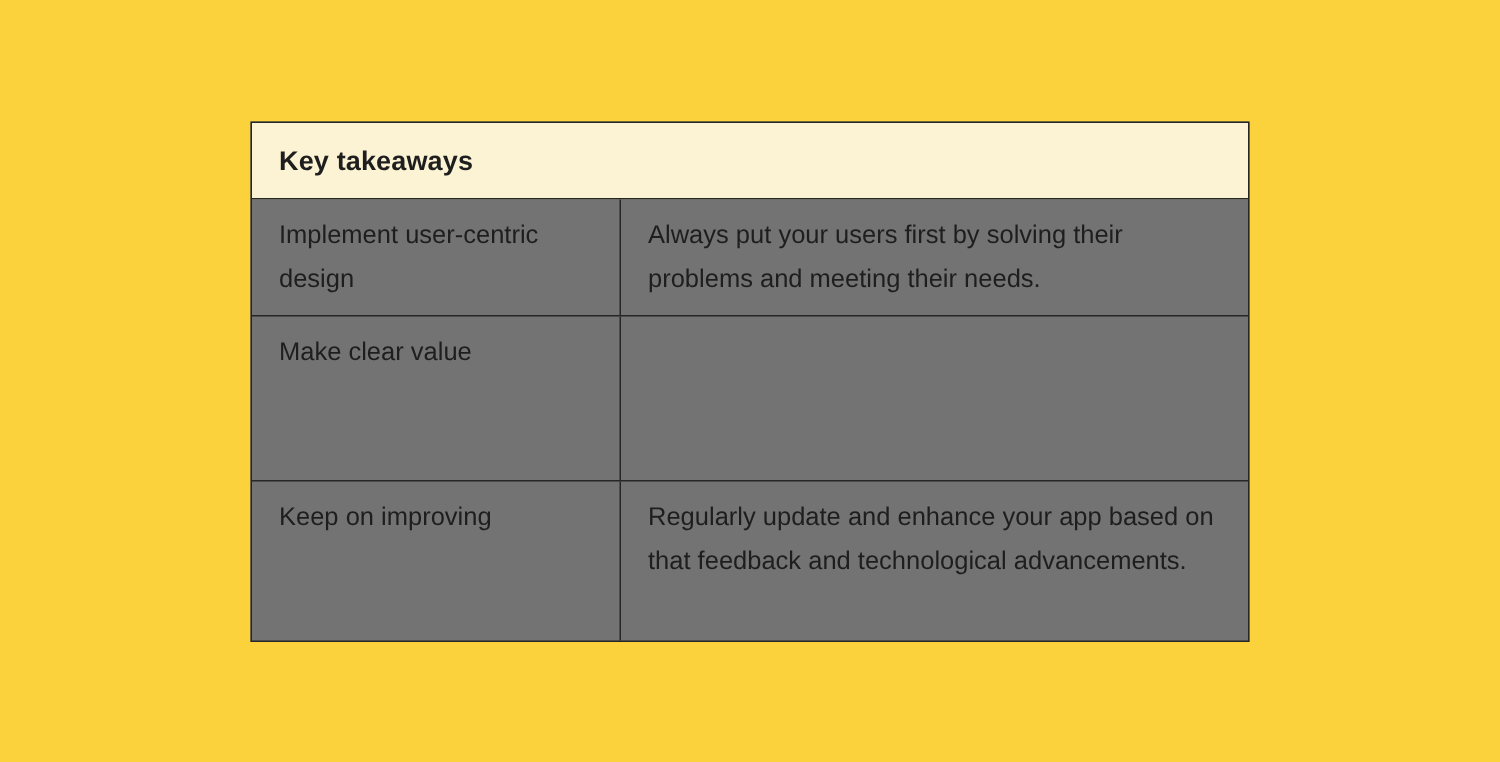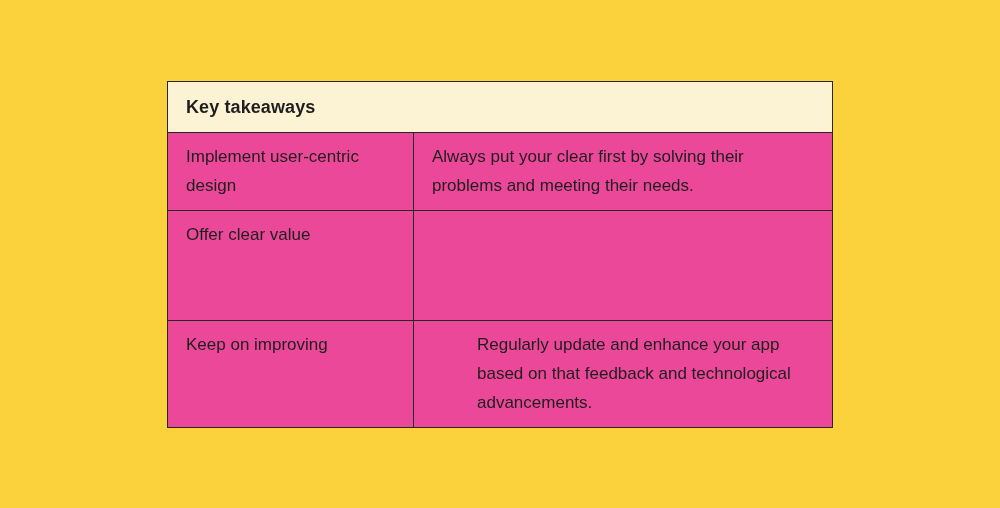--- a/index.html
+++ b/index.html
@@ -9,40 +9,40 @@
     font-family: "Liberation Sans", "DejaVu Sans", sans-serif;
     color: #1E1E1E;
     position: relative;
     overflow: hidden;
   }
   .takeaways-table {
     position: absolute;
     left: 167px;
     top: 81px;
     width: 666px;
-    background: #ec4899;
+    background: #737373;
     border: 1.5px solid #262626;
   }
   .table-header {
     background: #FCF3D4;
     border-bottom: 1px solid #262626;
     height: 51px;
     display: flex;
     align-items: center;
     padding: 0 18px;
     font-size: 18px;
     font-weight: bold;
     letter-spacing: 0.1px;
   }
   .table-row {
     display: grid;
     grid-template-columns: 246px 1fr;
     border-bottom: 1px solid #262626;
   }
-  .table-row:last-child { border-bottom: none; gap: 45px; }
+  .table-row:last-child { border-bottom: none; }
   .cell {
     padding: 9px 18px 10px 18px;
     font-size: 17px;
     line-height: 29px;
   }
   .cell-term {
     border-right: 1px solid #262626;
   }
   .row-1 .cell { min-height: 72px; }
   .row-2 .cell { min-height: 109px; }
@@ -51,24 +51,24 @@
 </head>
 <body style="background: rgb(252, 210, 60); color: rgb(30, 30, 30);">
 
 <div class="takeaways-table">
   <div class="table-header" style="background: rgb(252, 243, 212);">
     <span>Key takeaways</span>
   </div>
 
   <div class="table-row row-1">
     <div class="cell cell-term">Implement user-centric design</div>
-    <div class="cell cell-desc">Always put your clear first by solving their problems and meeting their needs.</div>
+    <div class="cell cell-desc">Always put your users first by solving their problems and meeting their needs.</div>
   </div>
 
   <div class="table-row row-2">
-    <div class="cell cell-term">Offer clear value</div>
+    <div class="cell cell-term">Make clear value</div>
   </div>
 
   <div class="table-row row-3">
     <div class="cell cell-term">Keep on improving</div>
     <div class="cell cell-desc">Regularly update and enhance your app based on that feedback and technological advancements.</div>
   </div>
 </div>
 
 </body></html>

